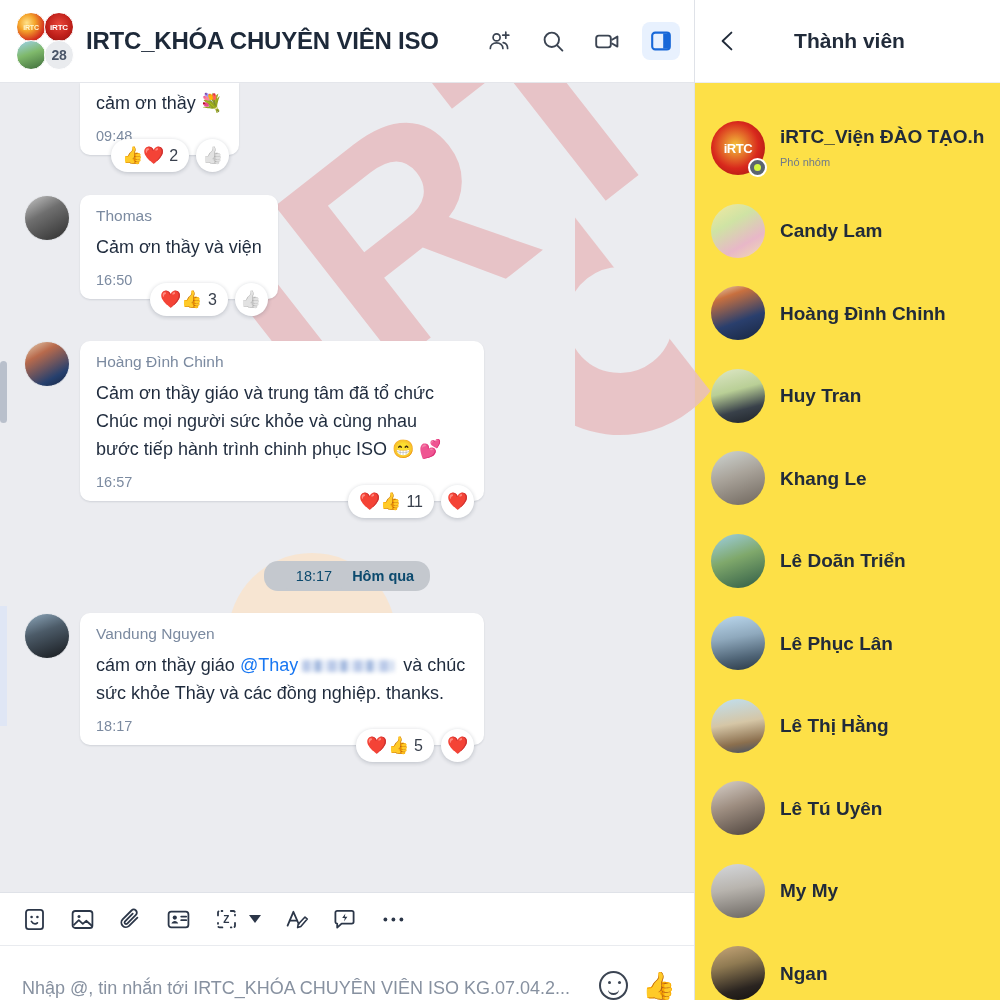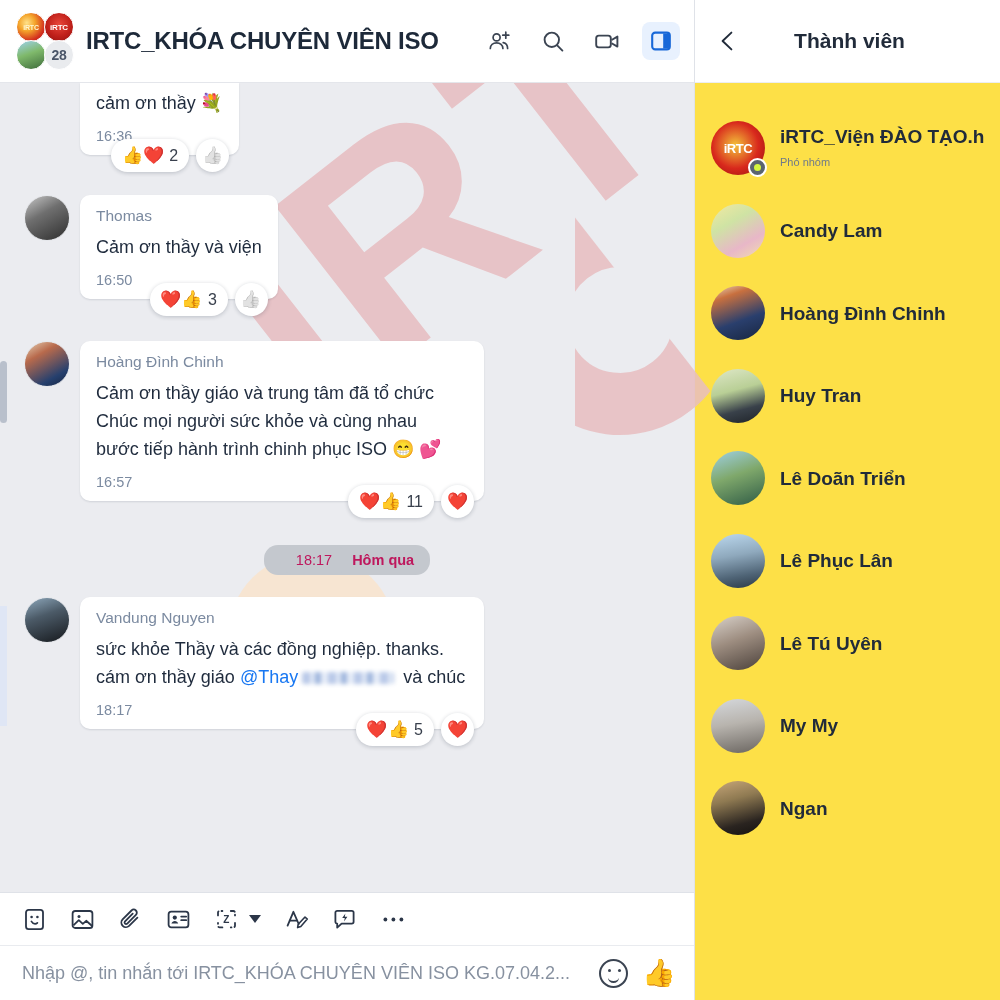--- a/index.html
+++ b/index.html
@@ -133,40 +133,40 @@
   }
   .pill .cnt { font-size: 16px; color: #39404d; margin-left: 1px; }
   .pill.round { padding: 0; width: 33px; justify-content: center; }
   .emo { font-size: 17px; line-height: 1; }
 
   .m-block { position: relative; margin-bottom: 34px; }
 
   
   .divider { display: flex; justify-content: center; margin: 6px 0 22px 0; }
   .divider span {
-    background: #c4c8ce; color: #be185d; font-size: 14.5px;
-    border-radius: 14px; padding: 6px 16px; line-height: 18px;
+    background: #c4c8ce; color: #0c4a6e; font-size: 14.5px;
+    border-radius: 14px; padding: 6px 16px; line-height: 18px; margin-top: 16px;
   }
   .divider b { font-weight: 700; }
 
   
   .lscroll { position: absolute; left: 0; top: 0; width: 7px; height: 100%; z-index: 4; }
   .lscroll i { position: absolute; left: 0; width: 7px; border-radius: 4px; background: #b9c0cc; display:block;}
   .lhint { position: absolute; left: 0; width: 7px; background: #dfe6f5; display:block;}
 
   
   .composer { flex: 0 0 auto; background: #fff; border-top: 1px solid #dfe2e8; position: relative; z-index: 6; }
   .tools {
     height: 53px; display: flex; align-items: center; gap: 23px;
     padding: 0 22px; border-bottom: 1px solid #e9ebef; color: #2b3648;
   }
   .tools .tool { display: flex; align-items: center; cursor: pointer; }
   .caret { width: 0; height: 0; border-left: 6px solid transparent; border-right: 6px solid transparent;
            border-top: 8px solid #2b3648; margin-left: -13px; cursor: pointer; }
-  .inputbar { height: 54px; display: flex; align-items: center; padding: 0 18px 0 22px; gap: 14px; }
+  .inputbar { height: 54px; display: flex; align-items: flex-end; padding: 0 18px 0 22px; gap: 14px; }
   .ph { flex: 1 1 auto; font-size: 18px; color: #8791a0; white-space: nowrap; overflow: hidden; line-height: 24px; }
   .smiley {
     width: 29px; height: 29px; border-radius: 50%; border: 2px solid #3b4452;
     position: relative; flex: 0 0 29px; cursor: pointer;
   }
   .smiley::before { content: ""; position: absolute; left: 7px; top: 8px; width: 3px; height: 3px;
       border-radius: 50%; background: #3b4452; box-shadow: 10px 0 0 #3b4452; }
   .smiley::after { content: ""; position: absolute; left: 7px; top: 14px; width: 11px; height: 6px;
       border-bottom: 2px solid #3b4452; border-radius: 0 0 10px 10px; }
   .thumb { font-size: 27px; line-height: 1; cursor: pointer; }
@@ -278,21 +278,21 @@
         <span class="lhint" style="top:523px;height:120px;"></span>
       </div>
 
       <div class="msgs-inner">
 
         <div class="row" style="margin-bottom:40px;">
           <div style="width:46px;flex:0 0 46px;margin-right:10px;"></div>
           <div class="m-block" style="margin-bottom:0;">
             <div class="bubble" style="border-radius:0 0 10px 10px;padding-top:6px;">
               <div class="mtext">cảm ơn thầy 💐</div>
-              <div class="time">16:36</div>
+              <div class="time">09:48</div>
               <div class="reacts">
                 <div class="pill">
                   <span class="emo">👍❤️</span>
                   <span class="cnt">2</span>
                 </div>
                 <div class="pill round">
                   <span class="emo" style="filter:grayscale(1) opacity(.55);">👍</span>
                 </div>
               </div>
             </div>
@@ -346,24 +346,24 @@
             <span>18:17</span>
             <b>Hôm qua</b>
           </span>
         </div>
 
         <div class="row">
           <div class="ava ava-vandung"></div>
           <div class="m-block" style="margin-bottom:0;">
             <div class="bubble" style="width:404px;">
               <div class="sender">Vandung Nguyen</div>
-              <div class="mtext">sức khỏe Thầy và các đồng nghiệp. thanks.</div>
               <div class="mtext">
                 <span>cám ơn thầy giáo </span><span class="mention">@Thay</span><span class="blurred"></span><span> và chúc</span>
               </div>
+              <div class="mtext">sức khỏe Thầy và các đồng nghiệp. thanks.</div>
               <div class="time">18:17</div>
               <div class="reacts">
                 <div class="pill">
                   <span class="emo">❤️👍</span>
                   <span class="cnt">5</span>
                 </div>
                 <div class="pill round">
                   <span class="emo">❤️</span>
                 </div>
               </div>
@@ -476,29 +476,41 @@
             <div class="nm">Hoàng Đình Chinh</div>
           </div>
       </div>
       <div class="mem">
         <div class="pic p4"></div>
         <div class="tx">
             <div class="nm">Huy Tran</div>
           </div>
       </div>
       <div class="mem">
+        <div class="pic p5"></div>
+        <div class="tx">
+            <div class="nm">Khang Le</div>
+          </div>
+      </div>
+      <div class="mem">
         <div class="pic p6"></div>
         <div class="tx">
             <div class="nm">Lê Doãn Triển</div>
           </div>
       </div>
       <div class="mem">
         <div class="pic p7"></div>
         <div class="tx">
             <div class="nm">Lê Phục Lân</div>
+          </div>
+      </div>
+      <div class="mem">
+        <div class="pic p8"></div>
+        <div class="tx">
+            <div class="nm">Lê Thị Hằng</div>
           </div>
       </div>
       <div class="mem">
         <div class="pic p9"></div>
         <div class="tx">
             <div class="nm">Lê Tú Uyên</div>
           </div>
       </div>
       <div class="mem">
         <div class="pic p10"></div>

